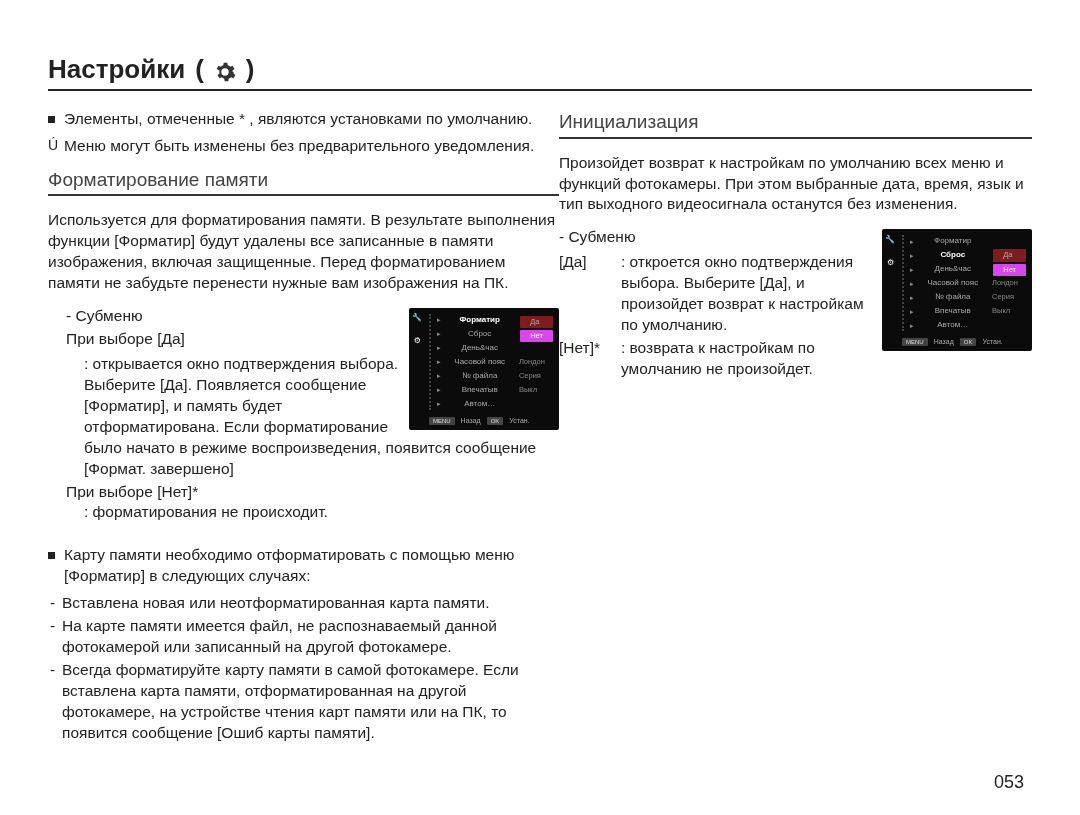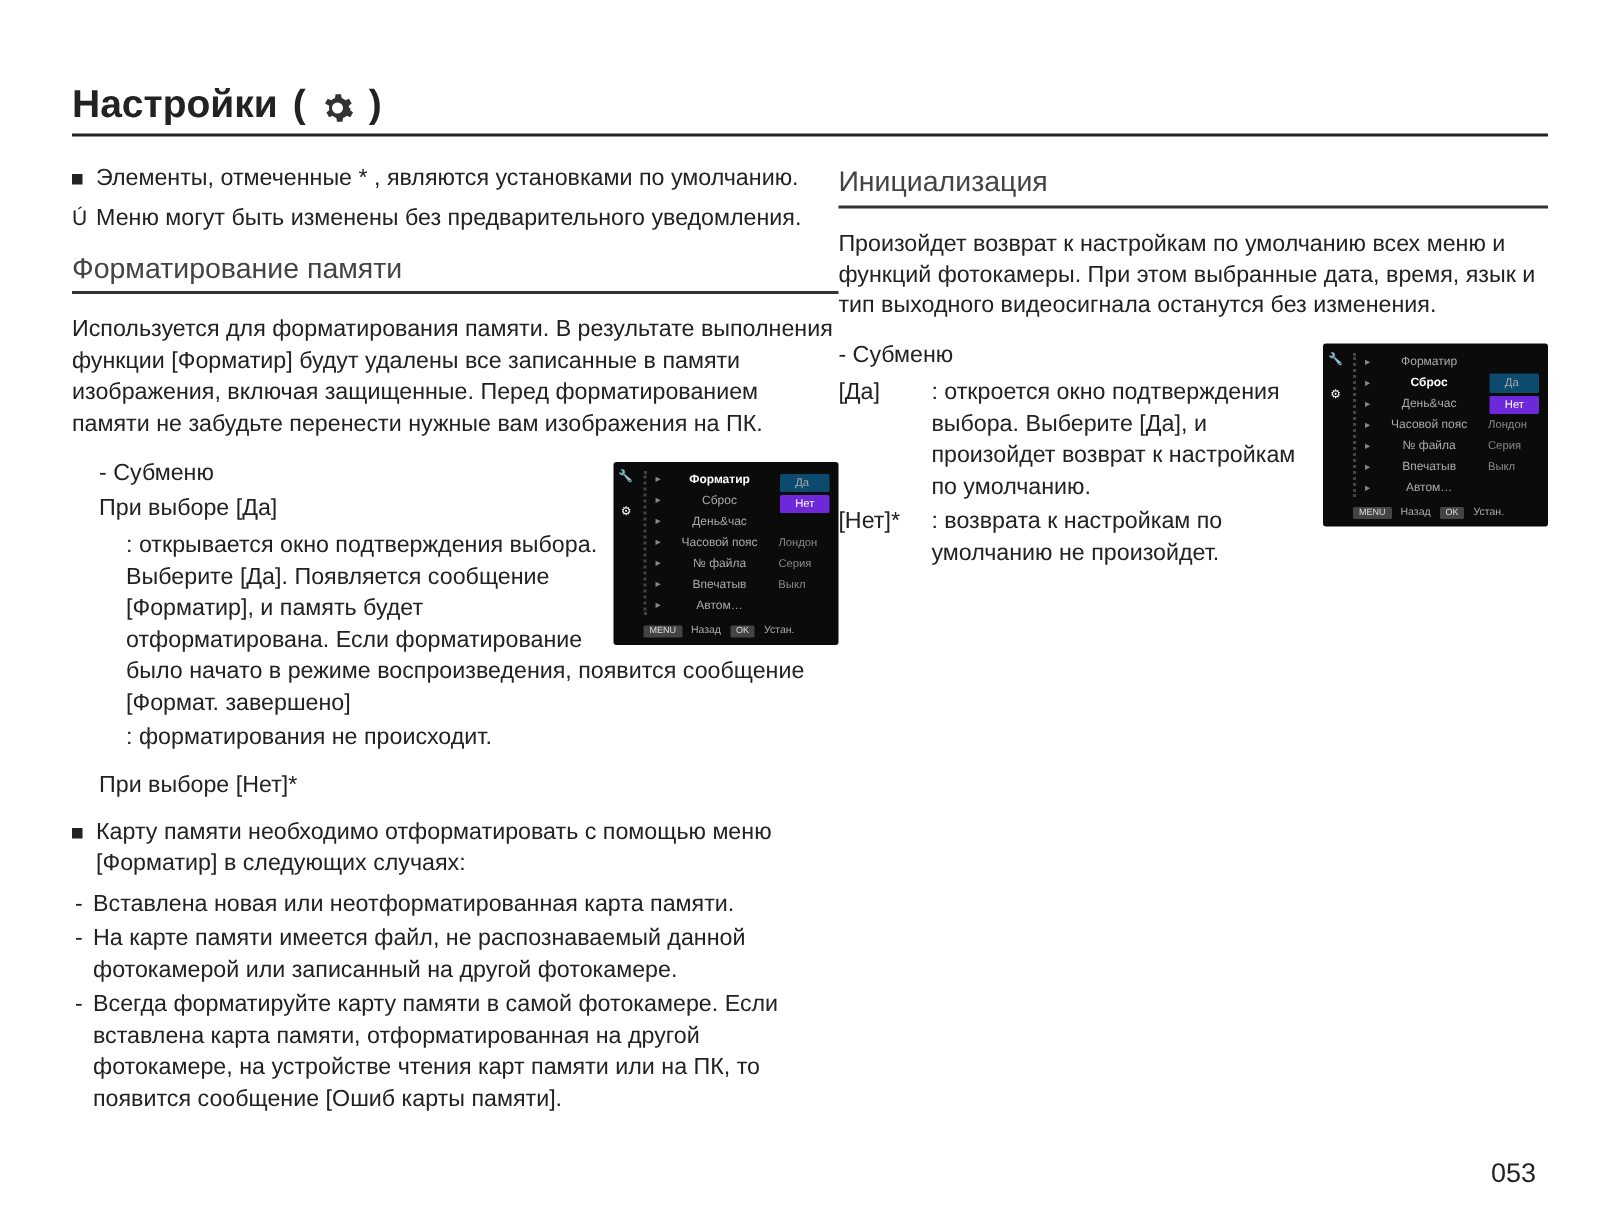--- a/index.html
+++ b/index.html
@@ -18,22 +18,22 @@
 .indent{padding-left:18px}
 .indent2{padding-left:36px}
 .wrap-img{float:right;margin:2px 0 6px 10px}
 .cam-menu{width:150px;background:#0b0b0b;border-radius:2px;color:#bbb;font-size:8px;padding:6px 6px 4px 6px;box-sizing:border-box;position:relative}
 .cam-rows{display:flex;flex-direction:column;gap:2px;border-left:2px dotted #444;margin-left:14px;padding-left:6px}
 .cam-row{display:flex;justify-content:space-between;align-items:center;height:12px}
 .cam-row .l{color:#aaa}
 .cam-row .r{color:#888;font-size:7.5px;min-width:34px;text-align:left}
 .cam-row.hl .l{color:#fff;font-weight:600}
 .cam-opt{position:absolute;right:6px;top:8px;display:flex;flex-direction:column;gap:2px;font-size:7.5px}
-.cam-opt div{padding:1px 10px;border-radius:1px;background:#0c4a6e;color:#aaa}
-.cam-opt div.sel{background:#6d28d9;color:#fff}
+.cam-opt div{padding:1px 10px;border-radius:1px;background:#7f1d1d;color:#aaa}
+.cam-opt div.sel{background:#d946ef;color:#fff}
 .cam-foot{display:flex;gap:6px;margin-top:6px;font-size:7px;color:#aaa;align-items:center;margin-left:14px}
 .cam-foot .btn{background:#444;color:#ddd;padding:0 4px;border-radius:1px;font-size:6px}
 .cam-icons{position:absolute;left:4px;top:6px;display:flex;flex-direction:column;gap:14px;align-items:center;color:#777}
 .cam-icons span{width:9px;height:9px;display:flex;align-items:center;justify-content:center;font-size:8px}
 .cam-icons span.act{color:#fff}
 .tri{color:#888;font-size:7px}
 .dash-item{position:relative;padding-left:14px;margin:0 0 2px 0}
 .dash-item:before{content:"-";position:absolute;left:2px;top:0}
 .lbl-row{display:flex;gap:6px;margin:0 0 2px 0}
 .lbl-row .lbl{min-width:56px}
@@ -117,22 +117,22 @@
               <span>Назад</span>
             <span class="btn">OK</span>
               <span>Устан.</span>
           </div>
         </div>
       </div>
 
       <p class="plain indent" style="margin-bottom:2px">- Субменю</p>
       <p class="plain indent" style="margin-bottom:4px">При выборе [Да]</p>
       <p class="plain indent2" style="margin-bottom:2px">: открывается окно подтверждения выбора. Выберите [Да]. Появляется сообщение [Форматир], и память будет отформатирована. Если форматирование было начато в режиме воспроизведения, появится сообщение [Формат. завершено]</p>
+      <p class="plain indent" style="margin-bottom:0">При выборе [Нет]*</p>
       <p class="plain indent2">: форматирования не происходит.</p>
-      <p class="plain indent" style="margin-bottom:0">При выборе [Нет]*</p>
 
       <div style="clear:both"></div>
       <p class="bul" style="margin-top:10px">Карту памяти необходимо отформатировать с помощью меню [Форматир] в следующих случаях:</p>
       <p class="dash-item indent">Вставлена новая или неотформатированная карта памяти.</p>
       <p class="dash-item indent">На карте памяти имеется файл, не распознаваемый данной фотокамерой или записанный на другой фотокамере.</p>
       <p class="dash-item indent">Всегда форматируйте карту памяти в самой фотокамере. Если вставлена карта памяти, отформатированная на другой фотокамере, на устройстве чтения карт памяти или на ПК, то появится сообщение [Ошиб карты памяти].</p>
     </div>
 
     <div class="col">
       <div class="sub-h" style="margin-top:0">Инициализация</div>

